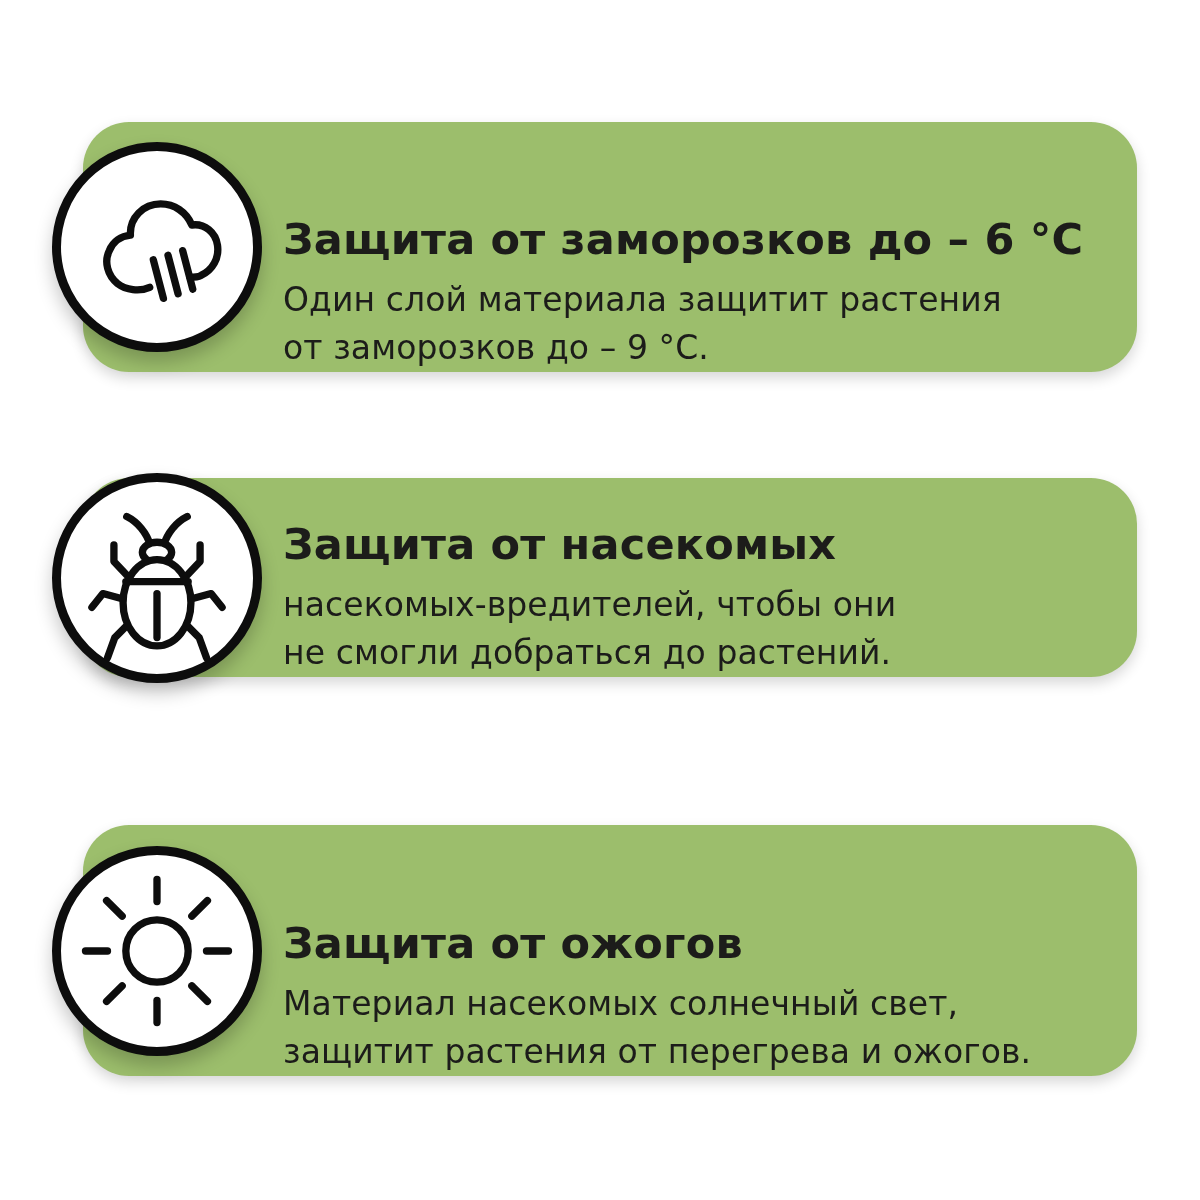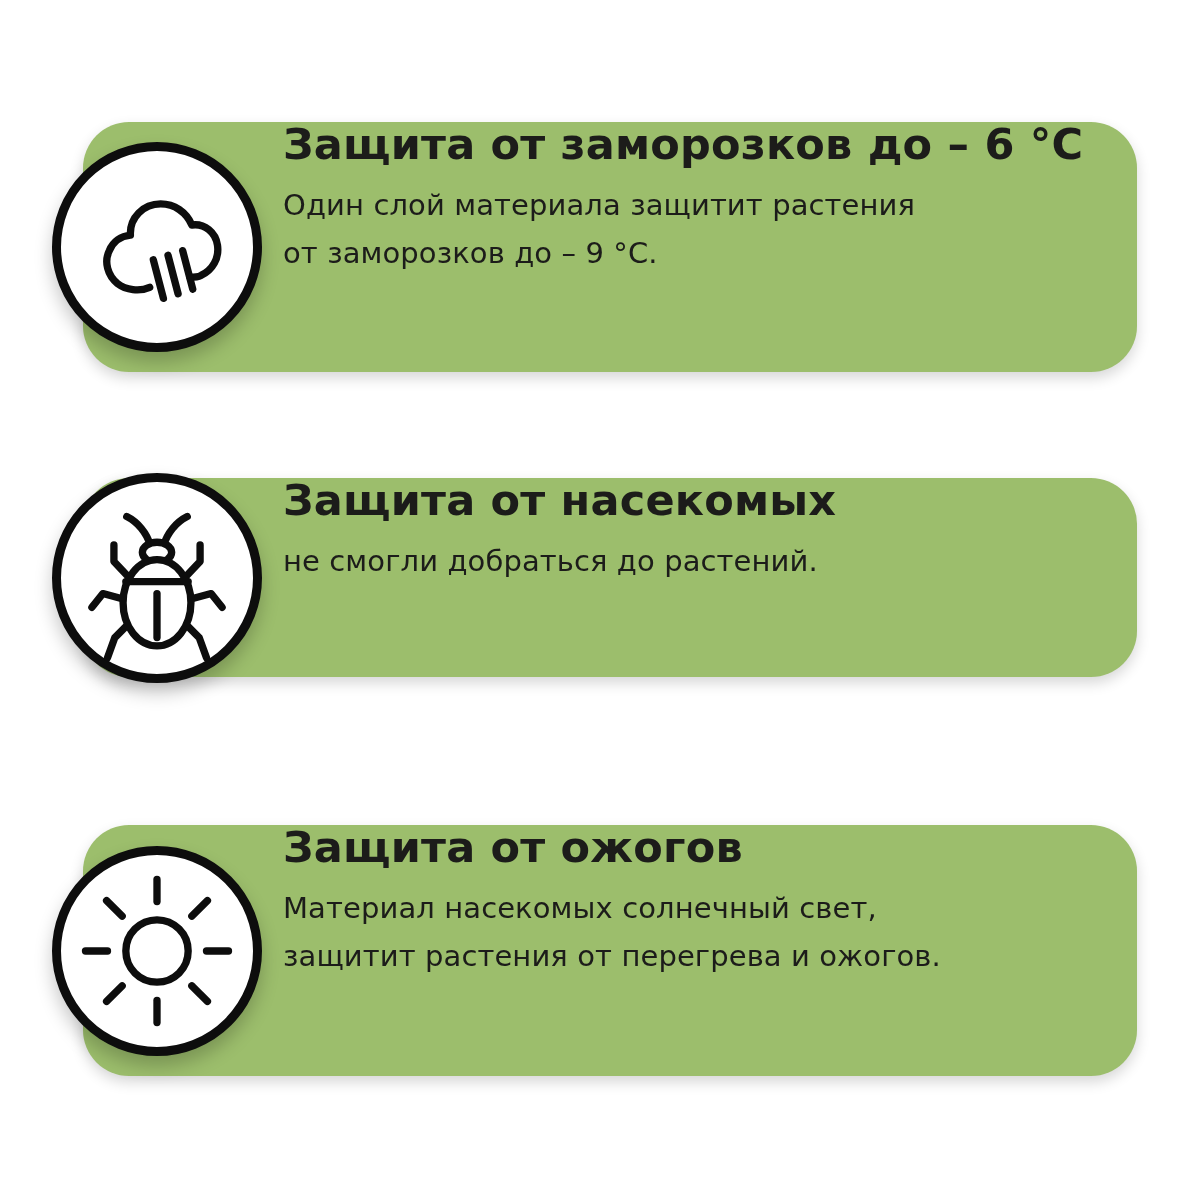--- a/index.html
+++ b/index.html
@@ -12,21 +12,21 @@
   }
   .card{
     position:absolute;
     left:83px;
     width:1054px;
     background:var(--green,#9CBE6C);
     border-radius:46px;
     box-shadow:0 6px 14px rgba(0,0,0,0.16);
     display:flex;
     flex-direction:column;
-    justify-content:flex-start;
+    justify-content:flex-end;
     box-sizing:border-box;
   }
   .card-frost{top:122px;height:250px;}
   .card-insects{top:478px;height:199px;}
   .card-sunburn{top:825px;height:251px;}
   .icon-circle{
     position:absolute;
     left:-31px;top:50%;
     transform:translateY(-50%);
     width:192px;height:192px;
@@ -52,21 +52,21 @@
   }
   .card-title{
     font-size:43px;
     font-weight:700;
     line-height:1.06;
     letter-spacing:0.2px;
     color:var(--text,#1c1c1a);
     margin:0 0 13px 0;
   }
   .card-body{
-    font-size:29px;
+    font-size:33px;
     font-weight:400;
     line-height:48px;
     letter-spacing:0.1px;
     color:var(--text,#1c1c1a);
   }
   .card-body span{display:block;white-space:nowrap;}
 </style>
 </head>
 <body style="background: rgb(255, 255, 255);">
 
@@ -118,20 +118,21 @@
         <ellipse class="icon-stroke icon-fillwhite" cx="96" cy="123" rx="37" ry="47"></ellipse>
 
         <line class="icon-stroke" x1="62" y1="100" x2="130" y2="100"></line>
 
         <line class="icon-stroke" x1="96" y1="113" x2="96" y2="161"></line>
       </svg>
     </div>
     <div class="text-col">
       <div class="card-title">Защита от насекомых</div>
       <div class="card-body">
+        <span>насекомых-вредителей, чтобы они</span>
         <span>не смогли добраться до растений.</span>
       </div>
     </div>
   </div>
 
   <div class="card card-sunburn">
     <div class="icon-circle">
       <svg viewBox="0 0 192 192" aria-hidden="true">
         <circle class="icon-stroke" cx="96" cy="96" r="34"></circle>
         <line class="icon-stroke" x1="96" y1="18" x2="96" y2="42"></line>

